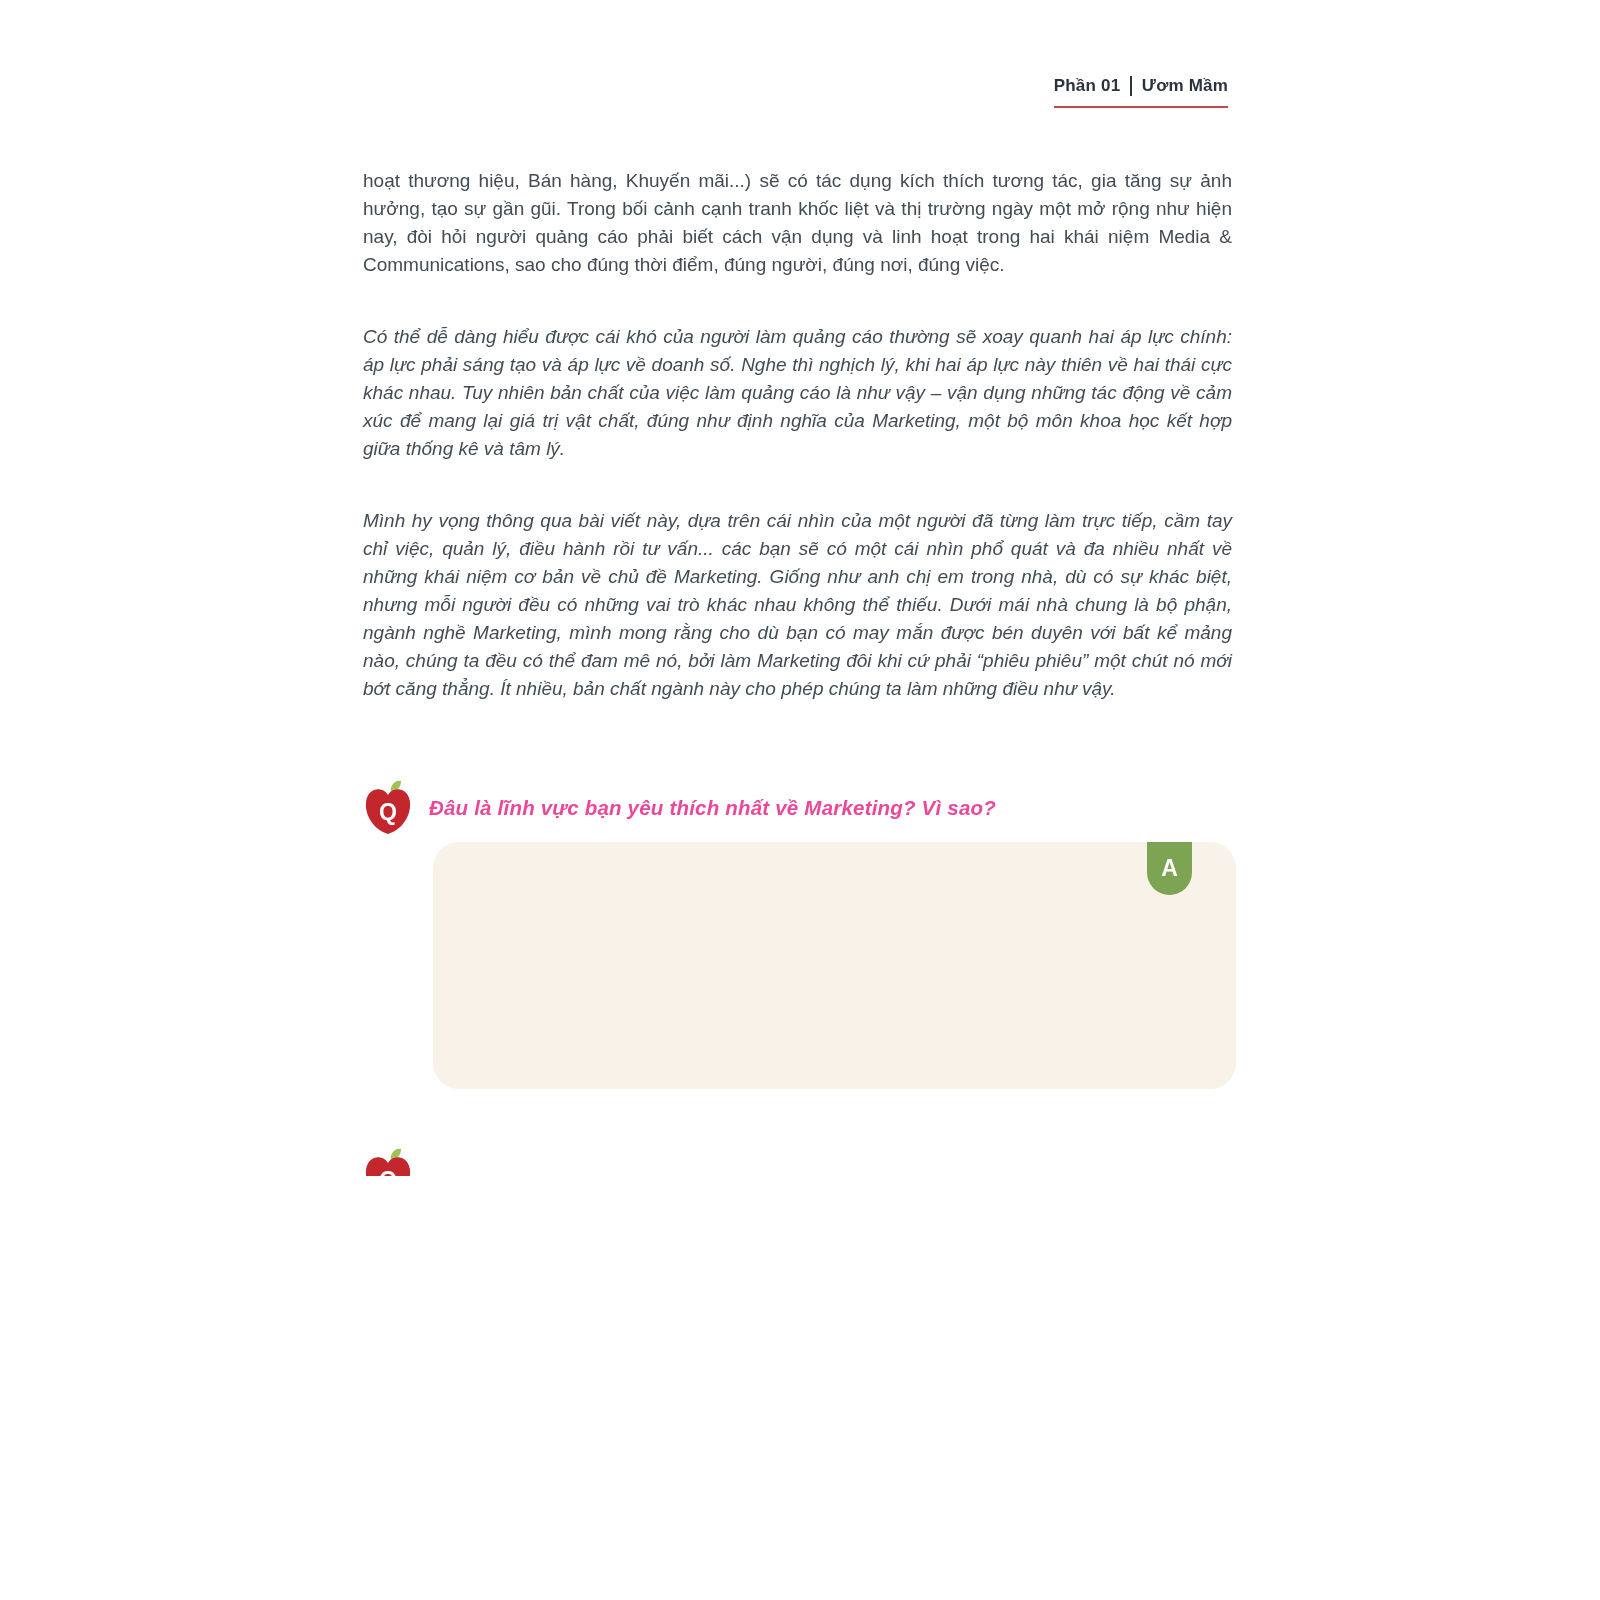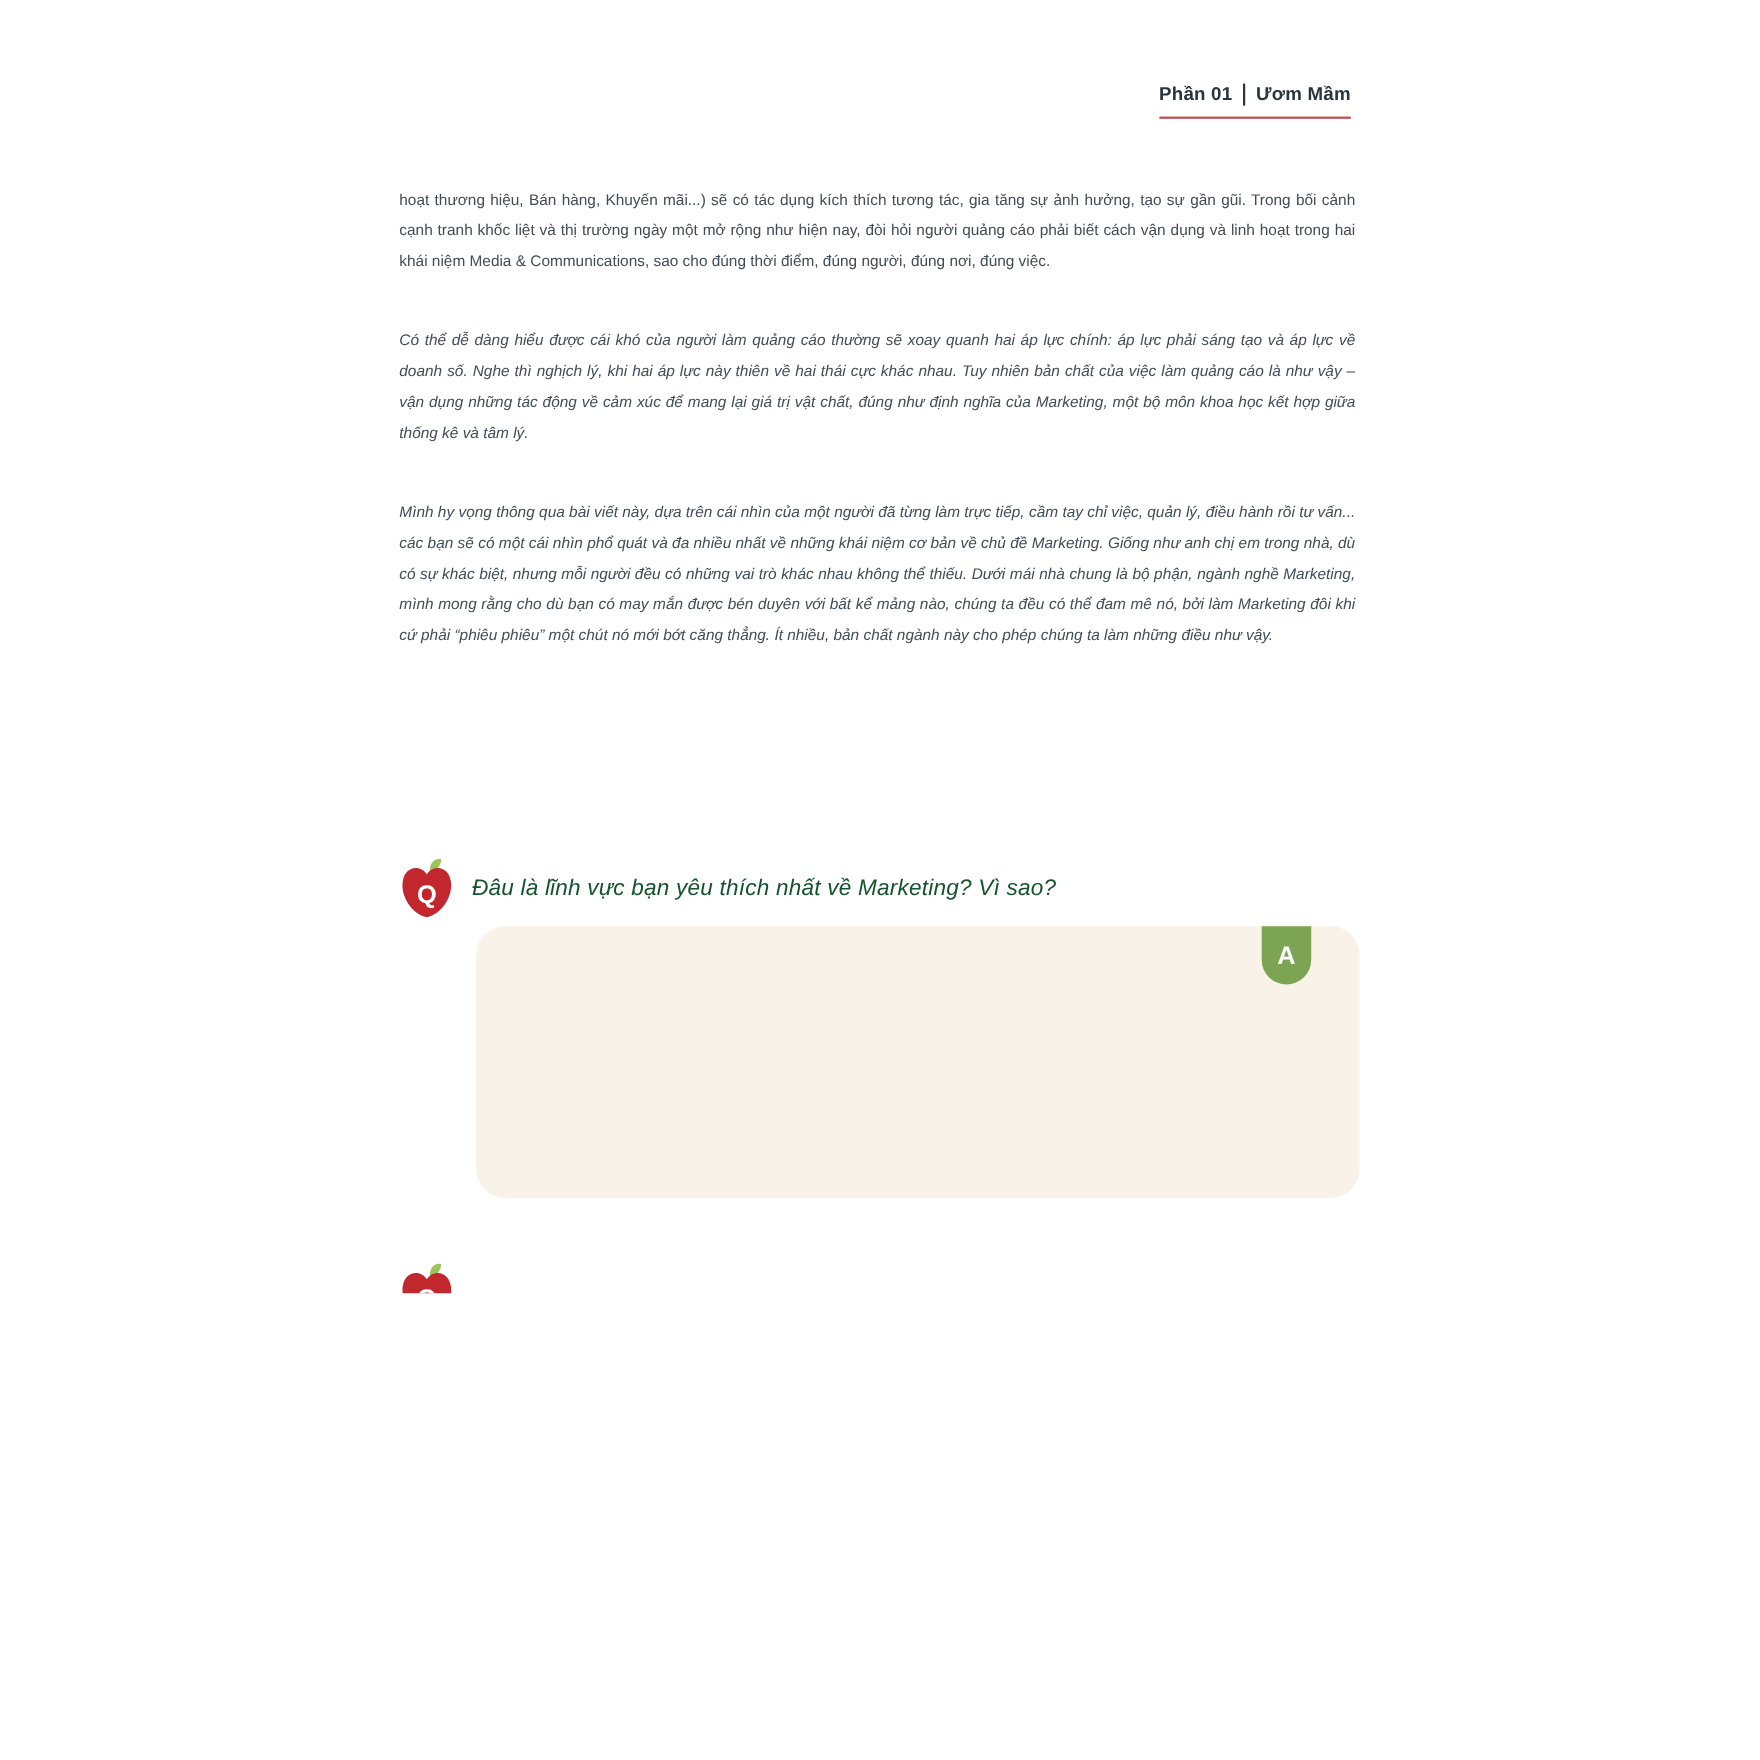--- a/index.html
+++ b/index.html
@@ -23,36 +23,36 @@
     letter-spacing:.2px;
   }
   .hdr-sep{
     display:inline-block;width:1.5px;height:20px;
     background:#2b333e;margin:0 10px;
   }
 
   
   .body-text{
     position:absolute;left:363px;top:167px;width:869px;
-    font-size:14px;line-height:28px;color:#434c55;
+    font-size:19px;line-height:28px;color:#434c55;
     text-align:justify;
   }
   .body-text p{margin:0;}
   .body-text p + p{margin-top:44px;font-style:italic;}
 
   
   .qa-block{position:absolute;left:363px;width:873px;}
   .qa-block.qa1{top:780px;}
   .qa-block.qa2{top:1148px;}
 
   .q-row{display:flex;align-items:center;gap:16px;}
   .apple-icon{width:50px;height:56px;flex:0 0 auto;display:block;}
   .q-text{
-    font-size:20.5px;font-weight:400;font-style:italic;
-    color:#14532d;letter-spacing:.2px;
+    font-size:20.5px;font-weight:700;font-style:italic;
+    color:#ec4899;letter-spacing:.2px;
   }
 
   .answer-box{
     position:relative;
     margin-left:70px;margin-top:6px;
     width:803px;
     background:#f8f2e9;
     border-radius:26px;
   }
   .qa1 .answer-box{height:247px;}

